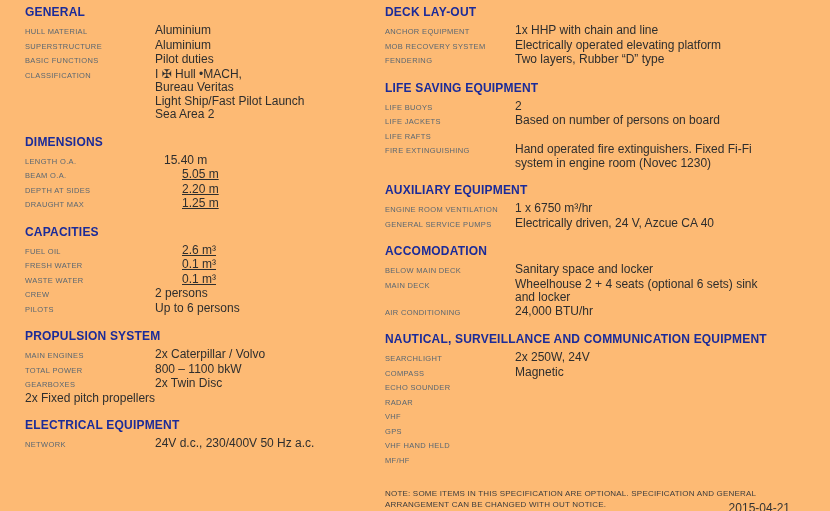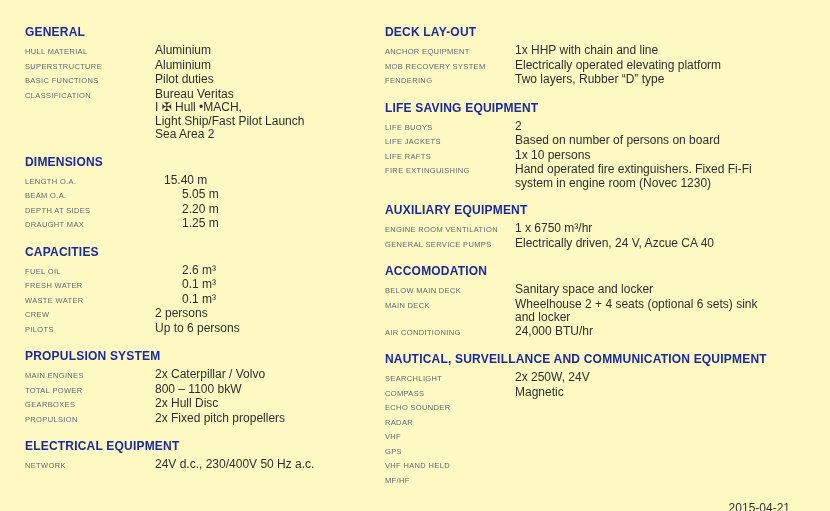--- a/index.html
+++ b/index.html
@@ -1,44 +1,44 @@
 <!DOCTYPE html>
 <html><head>
 <meta charset="utf-8">
 <style>
   html,body{margin:0;padding:0;background:#ffffff;}
   .page{
     position:relative;
     width:830px;height:511px;
     overflow:hidden;
-    background:#fef9c3;
+    background:#fdba74;
     font-family:"Liberation Sans", sans-serif;
     box-sizing:border-box;
-    padding:24px 0 0 25px;
+    padding:4px 0 0 25px;
   }
   .doc{display:flex;}
   .col-left{width:360px;flex:0 0 360px;}
   .col-right{flex:1;padding-right:20px;}
   .section{margin-bottom:1px;}
   .sec-title{
     font-size:12px;font-weight:bold;color:#1b2b99;
     letter-spacing:.2px;line-height:13px;
     margin:14px 0 5px 0;
   }
   .section:first-child .sec-title{margin-top:2px;}
   .row{display:flex;align-items:flex-start;min-height:13.5px;}
   .label{
     width:130px;flex:0 0 130px;
     font-size:7.5px;color:#5a6772;letter-spacing:.35px;
     line-height:13.5px;padding-top:1px;
   }
   .value{flex:1;}
   .vline{font-size:12px;color:#2e2e2e;line-height:13.5px;white-space:nowrap;}
   .vline.ind1{padding-left:9px;}
-  .vline.ind2{padding-left:27px;}
+  .vline.ind2{padding-left:27px;text-decoration:underline;}
   .note{
     margin-top:22px;width:372px;
     font-size:8px;color:#3c3c3c;letter-spacing:.2px;line-height:10.5px;
   }
   .date{
     position:absolute;top:501px;right:40px;
     font-size:12px;color:#333333;
   }
 </style>
 </head>
@@ -63,22 +63,22 @@
           </div>
           <div class="row">
             <div class="label">BASIC FUNCTIONS</div>
             <div class="value">
               <div class="vline">Pilot duties</div>
             </div>
           </div>
           <div class="row">
             <div class="label">CLASSIFICATION</div>
             <div class="value">
+              <div class="vline">I ✠ Hull •MACH,</div>
               <div class="vline">Bureau Veritas</div>
-              <div class="vline">I ✠ Hull •MACH,</div>
               <div class="vline">Light Ship/Fast Pilot Launch</div>
               <div class="vline">Sea Area 2</div>
             </div>
           </div>
         </div>
         <div class="section">
           <div class="sec-title">DIMENSIONS</div>
           <div class="row">
             <div class="label">LENGTH O.A.</div>
             <div class="value">
@@ -147,25 +147,24 @@
           </div>
           <div class="row">
             <div class="label">TOTAL POWER</div>
             <div class="value">
               <div class="vline">800 – 1100 bkW</div>
             </div>
           </div>
           <div class="row">
             <div class="label">GEARBOXES</div>
             <div class="value">
-              <div class="vline">2x Hull Disc</div>
-            </div>
-          </div>
-          <div class="row">
-            <div class="label">PROPULSION</div>
+              <div class="vline">2x Twin Disc</div>
+            </div>
+          </div>
+          <div class="row">
             <div class="value">
               <div class="vline">2x Fixed pitch propellers</div>
             </div>
           </div>
         </div>
         <div class="section">
           <div class="sec-title">ELECTRICAL EQUIPMENT</div>
           <div class="row">
             <div class="label">NETWORK</div>
             <div class="value">
@@ -206,23 +205,20 @@
             </div>
           </div>
           <div class="row">
             <div class="label">LIFE JACKETS</div>
             <div class="value">
               <div class="vline">Based on number of persons on board</div>
             </div>
           </div>
           <div class="row">
             <div class="label">LIFE RAFTS</div>
-            <div class="value">
-              <div class="vline">1x 10 persons</div>
-            </div>
           </div>
           <div class="row">
             <div class="label">FIRE EXTINGUISHING</div>
             <div class="value">
               <div class="vline">Hand operated fire extinguishers. Fixed Fi-Fi</div>
               <div class="vline">system in engine room (Novec 1230)</div>
             </div>
           </div>
         </div>
         <div class="section">

